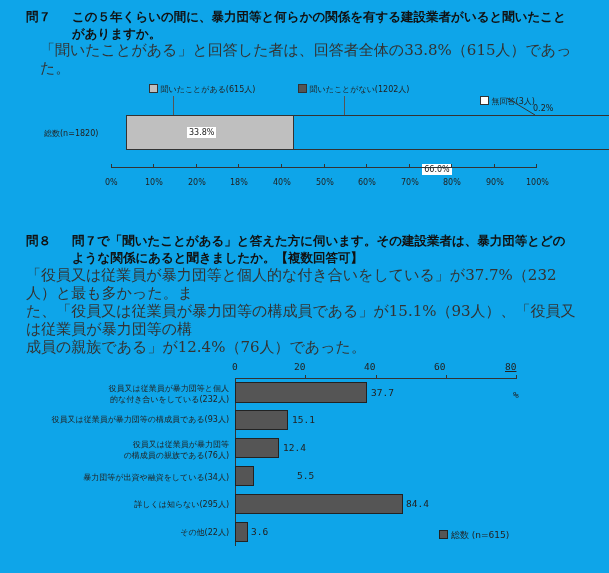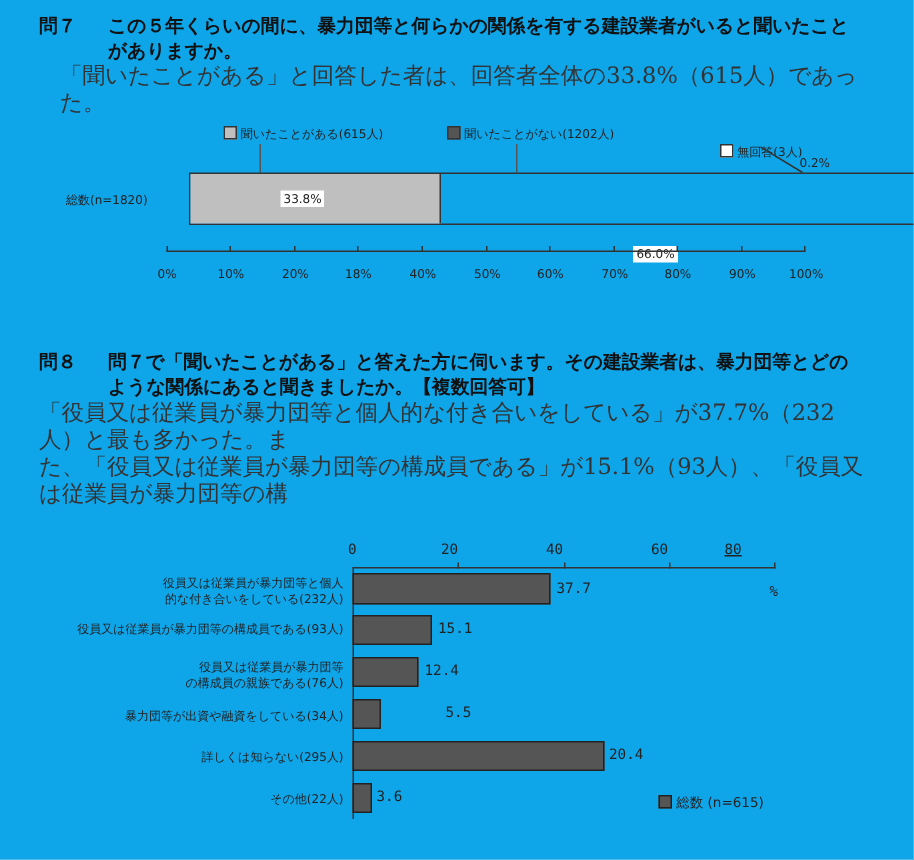--- a/index.html
+++ b/index.html
@@ -85,28 +85,29 @@
     <div class="abs sm" style="left:526px;top:178px;">100%</div>
   </div>
 
   <div class="q" style="top:232px;">
     <span class="num">問８</span><span>問７で「聞いたことがある」と答えた方に伺います。その建設業者は、暴力団等とどの</span>
     <span class="cont">ような関係にあると聞きましたか。【複数回答可】</span>
   </div>
   <div class="body" style="top:266px;left:26px;">
     <div>「役員又は従業員が暴力団等と個人的な付き合いをしている」が37.7%（232人）と最も多かった。ま</div>
     <div>た、「役員又は従業員が暴力団等の構成員である」が15.1%（93人）、「役員又は従業員が暴力団等の構</div>
+    <div>成員の親族である」が12.4%（76人）であった。</div>
   </div>
 
   <div>
     <div class="val" style="left:232px;top:361px;">0</div>
     <div class="val" style="left:294px;top:361px;">20</div>
     <div class="val" style="left:364px;top:361px;">40</div>
     <div class="val" style="left:434px;top:361px;">60</div>
-    <div class="val" style="left:483px;top:361px;text-decoration:underline;">80</div>
+    <div class="val" style="left:505px;top:361px;text-decoration:underline;">80</div>
     <div class="abs" style="left:235px;top:378px;width:282px;height:1px;background:#333;"></div>
     <div class="abs" style="left:235px;top:378px;width:1px;height:168px;background:#333;"></div>
     <div class="abs" style="left:305px;top:375px;width:1px;height:4px;background:#333;"></div>
     <div class="abs" style="left:376px;top:375px;width:1px;height:4px;background:#333;"></div>
     <div class="abs" style="left:446px;top:375px;width:1px;height:4px;background:#333;"></div>
     <div class="abs" style="left:516px;top:375px;width:1px;height:4px;background:#333;"></div>
     <div class="val" style="left:513px;top:389px;">%</div>
 
     <div class="abs" style="left:0;top:383px;width:229px;height:22px;">
       <div class="lab" style="top:0;">役員又は従業員が暴力団等と個人</div>
@@ -131,21 +132,21 @@
 
     <div class="bar2" style="left:235px;top:382px;width:132px;height:21px;"></div>
     <div class="val" style="left:371px;top:387px;">37.7</div>
     <div class="bar2" style="left:235px;top:410px;width:53px;height:20px;"></div>
     <div class="val" style="left:292px;top:414px;">15.1</div>
     <div class="bar2" style="left:235px;top:438px;width:44px;height:20px;"></div>
     <div class="val" style="left:283px;top:442px;">12.4</div>
     <div class="bar2" style="left:235px;top:466px;width:19px;height:20px;"></div>
     <div class="val" style="left:257px;top:470px;margin-left:40px;">5.5</div>
     <div class="bar2" style="left:235px;top:494px;width:168px;height:20px;"></div>
-    <div class="val" style="left:406px;top:498px;">20.4</div>
+    <div class="val" style="left:406px;top:498px;">84.4</div>
     <div class="bar2" style="left:235px;top:522px;width:13px;height:20px;"></div>
     <div class="val" style="left:251px;top:526px;">3.6</div>
 
     <div class="abs sm" style="left:439px;top:529px;font-size:9px;">
       <span style="display:inline-block;width:7px;height:7px;background:#555;border:1px solid #222;vertical-align:-1px;"></span>
       <span>総数 (n=615)</span>
     </div>
   </div>
 </div>
 

